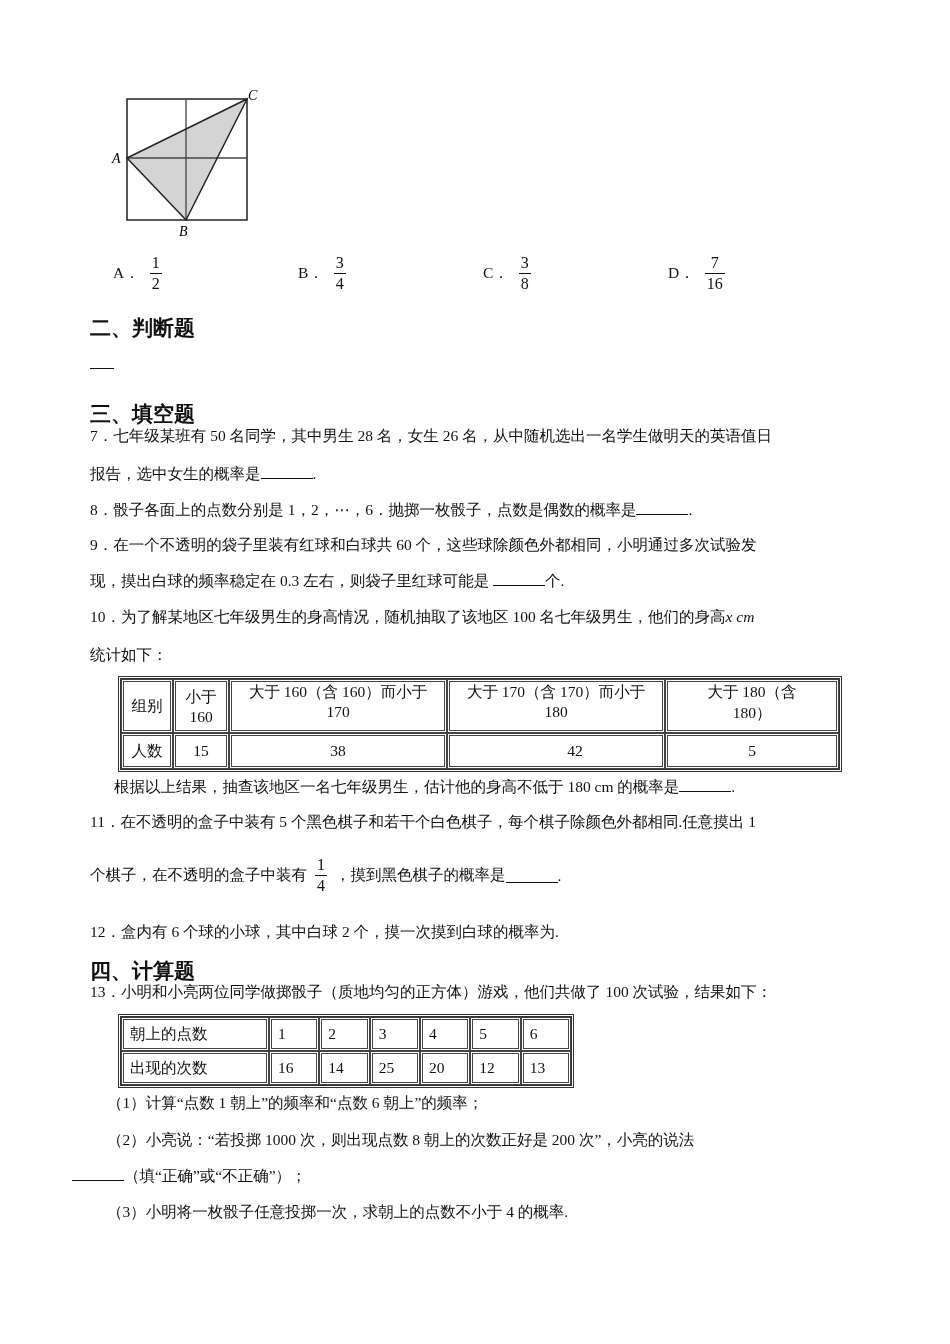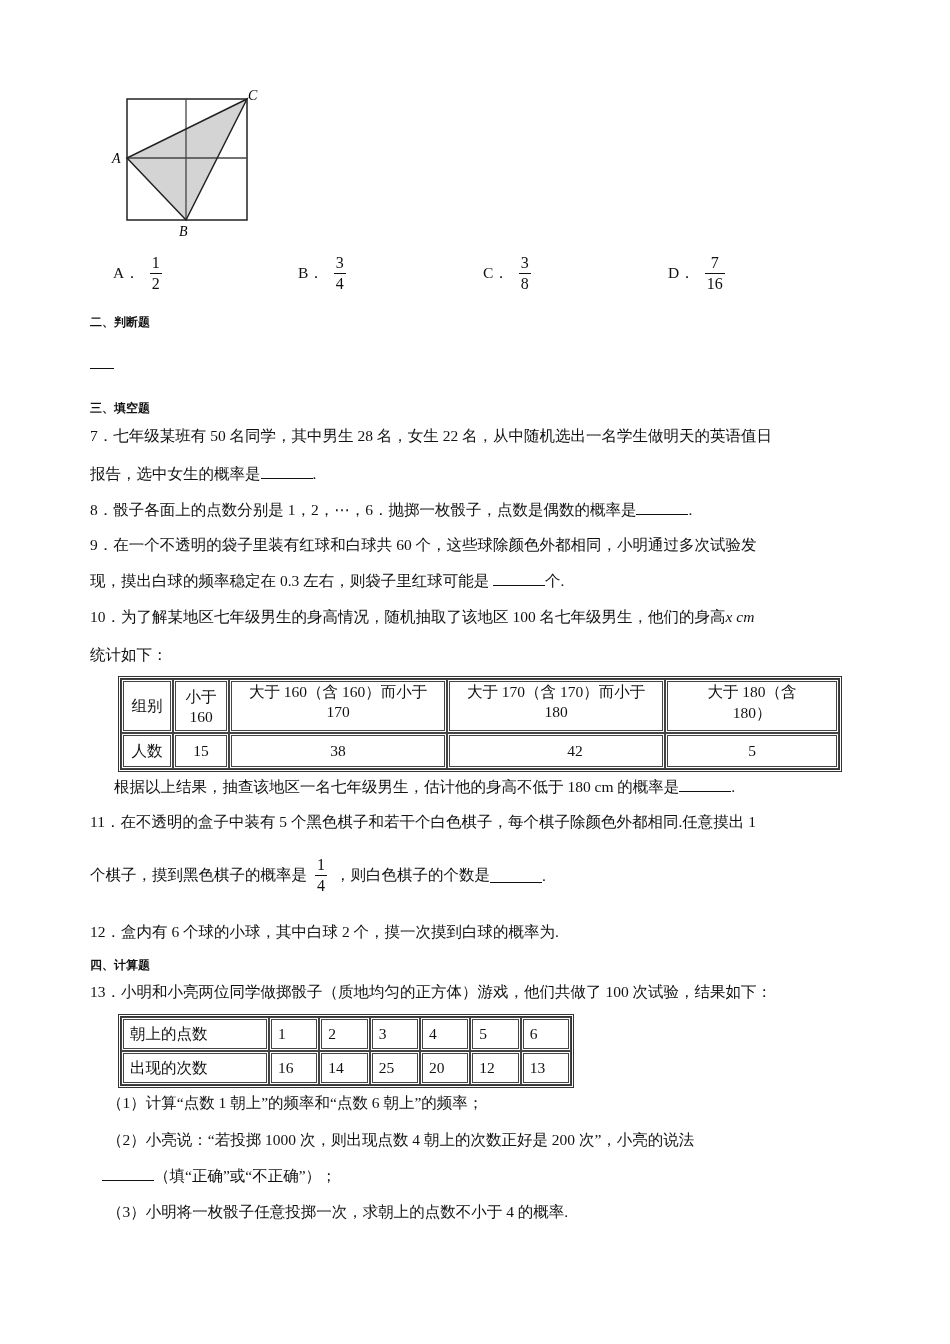--- a/index.html
+++ b/index.html
@@ -1,19 +1,19 @@
 <!DOCTYPE html>
 <html><head>
 <meta charset="utf-8">
 <style>
   html, body { margin: 0; padding: 0; background: #ffffff; }
   body { width: 950px; height: 1344px; position: relative; overflow: hidden;
          font-family: "Liberation Serif", "DejaVu Serif", serif; color: #111; font-size: 15.5px; }
   .abs { position: absolute; white-space: nowrap; }
-  .heading { font-family: "DejaVu Sans", "Liberation Sans", sans-serif; font-weight: bold; font-size: 12px; }
+  .heading { font-family: "DejaVu Sans", "Liberation Sans", sans-serif; font-weight: bold; font-size: 21px; }
   .line { line-height: 20px; }
   .blank { display: inline-block; border-bottom: 1.3px solid #111; height: 14px; vertical-align: baseline; }
   .frac { display: inline-flex; flex-direction: column; align-items: center; vertical-align: middle; margin: 0 6px; font-size: 16px; line-height: 18px; }
   .frac .num { padding: 0 2px; }
   .frac .bar { width: 100%; border-top: 1px solid #111; height: 0; margin: 1px 0; }
   .opt { position: absolute; display: flex; align-items: center; }
   .opt .lbl { font-size: 15.5px; margin-right: 4px; }
   table.dbl { border-collapse: separate; border-spacing: 0; border: 3px double #333; position: absolute; }
   table.dbl td { border: 3px double #444; padding: 0 6px; font-size: 15.5px; }
   .italic { font-style: italic; }
@@ -66,21 +66,21 @@
       <span class="num">16</span>
     </span>
 </div>
 
 <div class="abs heading" style="left:90px; top:314px;">二、判断题</div>
 <div class="abs line" style="left:90px; top:354px;">
   <span class="blank" style="width:24px;"></span>
 </div>
 
 <div class="abs heading" style="left:90px; top:400px;">三、填空题</div>
-<div class="abs line" style="left:90px; top:426px;">7．七年级某班有 50 名同学，其中男生 28 名，女生 22 名，从中随机选出一名学生做明天的英语值日</div>
+<div class="abs line" style="left:90px; top:426px;">7．七年级某班有 50 名同学，其中男生 28 名，女生 26 名，从中随机选出一名学生做明天的英语值日</div>
 <div class="abs line" style="left:90px; top:464px;">
   <span>报告，选中女生的概率是</span><span class="blank" style="width:52px;"></span><span>.</span>
 </div>
 <div class="abs line" style="left:90px; top:500px;">
   <span>8．骰子各面上的点数分别是 1，2，⋯，6．抛掷一枚骰子，点数是偶数的概率是</span><span class="blank" style="width:52px;"></span><span>.</span>
 </div>
 <div class="abs line" style="left:90px; top:535px;">9．在一个不透明的袋子里装有红球和白球共 60 个，这些球除颜色外都相同，小明通过多次试验发</div>
 <div class="abs line" style="left:90px; top:571px;">
   <span>现，摸出白球的频率稳定在 0.3 左右，则袋子里红球可能是 </span><span class="blank" style="width:52px;"></span><span>个.</span>
 </div>
@@ -112,27 +112,27 @@
   </tr>
 </tbody>
   </table>
 
 <div class="abs line" style="left:114px; top:777px;">
   <span>根据以上结果，抽查该地区一名七年级男生，估计他的身高不低于 180 cm 的概率是</span><span class="blank" style="width:52px;"></span><span>.</span>
 </div>
 
 <div class="abs line" style="left:90px; top:812px;">11．在不透明的盒子中装有 5 个黑色棋子和若干个白色棋子，每个棋子除颜色外都相同.任意摸出 1</div>
 <div class="abs" style="left:90px; top:856px; display:flex; align-items:center;">
-  <span>个棋子，摸到黑色棋子的概率是</span>
+  <span>个棋子，在不透明的盒子中装有</span>
   <span class="frac" style="margin:0 8px;">
       <span class="num">1</span>
       <span class="bar"></span>
       <span class="num">4</span>
     </span>
-  <span>，则白色棋子的个数是</span>
+  <span>，摸到黑色棋子的概率是</span>
     <span class="blank" style="width:52px;"></span>
     <span>.</span>
 </div>
 
 <div class="abs line" style="left:90px; top:922px;">12．盒内有 6 个球的小球，其中白球 2 个，摸一次摸到白球的概率为.</div>
 
 <div class="abs heading" style="left:90px; top:957px;">四、计算题</div>
 <div class="abs line" style="left:90px; top:982px;">13．小明和小亮两位同学做掷骰子（质地均匀的正方体）游戏，他们共做了 100 次试验，结果如下：</div>
 
 <table class="dbl" style="left:118px; top:1014px; width:456px; height:74px;">
@@ -152,17 +152,17 @@
     <td>14</td>
     <td>25</td>
     <td>20</td>
     <td>12</td>
     <td>13</td>
   </tr>
 </tbody>
   </table>
 
 <div class="abs line" style="left:107px; top:1093px;font-family:Liberation Serif, serif;">（1）计算“点数 1 朝上”的频率和“点数 6 朝上”的频率；</div>
-<div class="abs line" style="left:107px; top:1130px;">（2）小亮说：“若投掷 1000 次，则出现点数 4 朝上的次数正好是 200 次”，小亮的说法</div>
-<div class="abs line" style="left:102px; top:1166px;">
+<div class="abs line" style="left:107px; top:1130px;">（2）小亮说：“若投掷 1000 次，则出现点数 8 朝上的次数正好是 200 次”，小亮的说法</div>
+<div class="abs line" style="left:72px; top:1166px;">
   <span class="blank" style="width:52px;"></span><span>（填“正确”或“不正确”）；</span>
 </div>
 <div class="abs line" style="left:107px; top:1202px;">（3）小明将一枚骰子任意投掷一次，求朝上的点数不小于 4 的概率.</div>
 
 </body></html>

